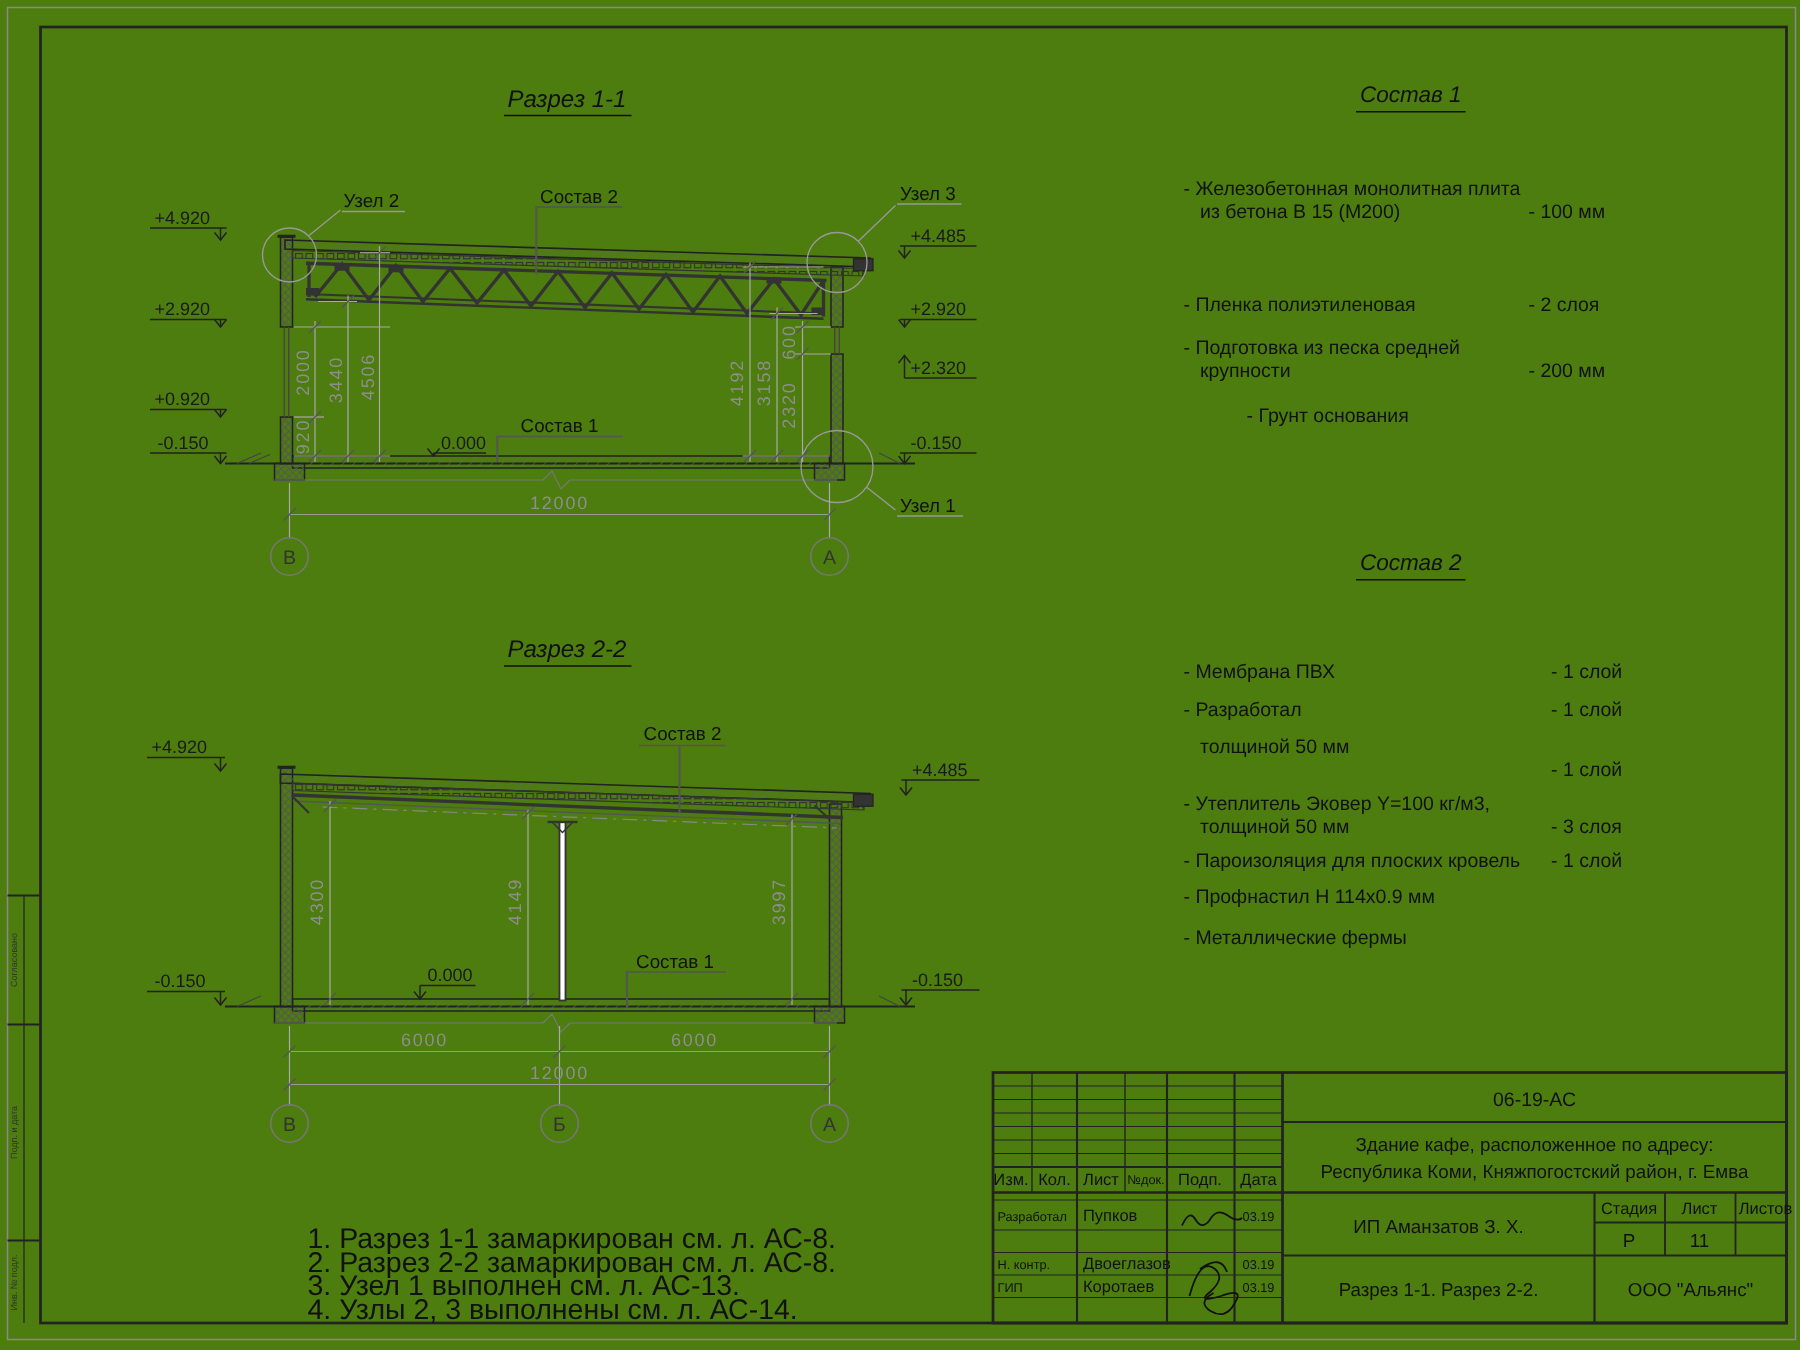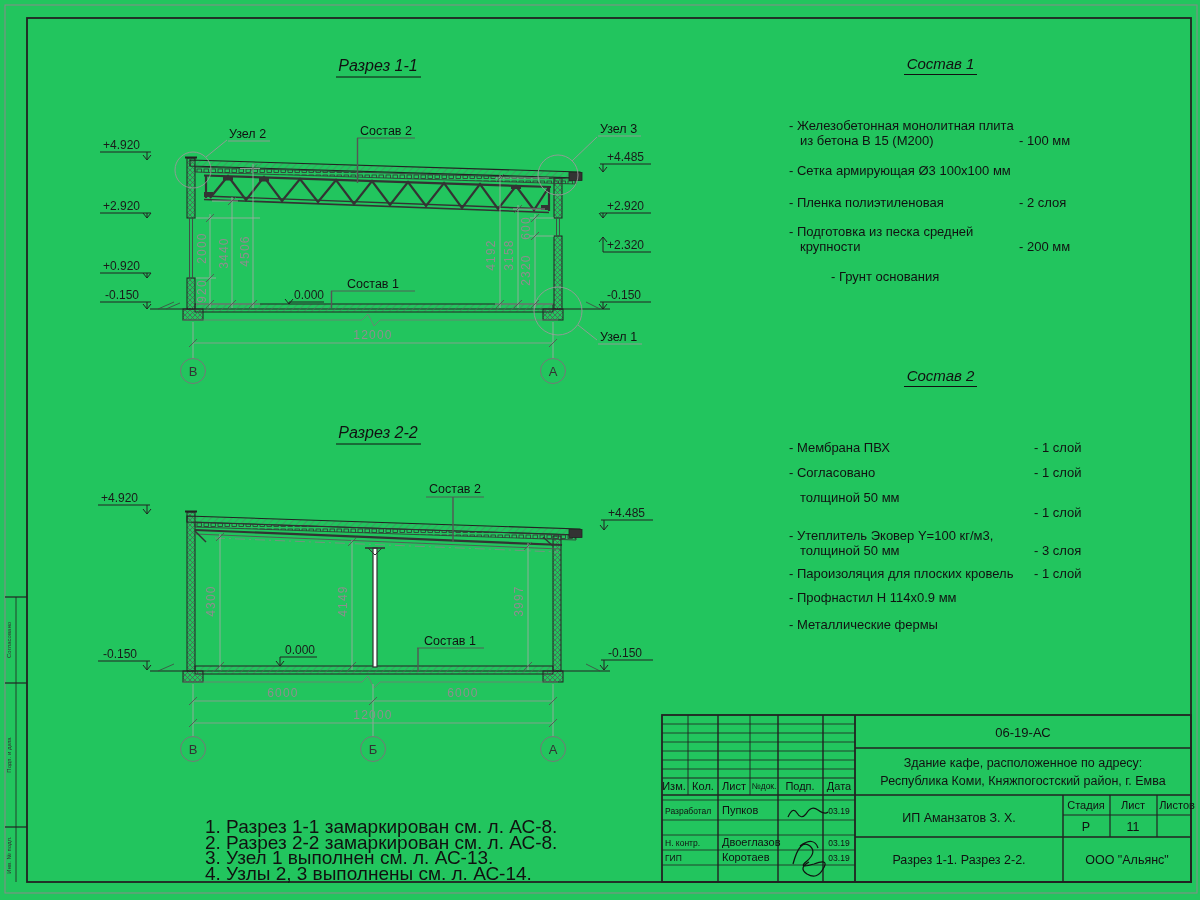--- a/index.html
+++ b/index.html
@@ -1,16 +1,16 @@
 <!DOCTYPE html>
 <html><head>
 <meta charset="utf-8">
 <style>
   html,body{margin:0;padding:0;background:#e8e8e8;}
-  .page{position:relative;width:1200px;height:900px;background:#22c55e;overflow:hidden;
+  .page{position:relative;width:1200px;height:900px;background:#4d7c0f;overflow:hidden;
         font-family:"Liberation Sans",sans-serif;color:#111;}
   svg{position:absolute;left:0;top:0;}
   svg text{font-family:"Liberation Sans",sans-serif;}
   .sec-title{font-size:16px;font-style:italic;fill:#111;}
   .lvl{font-size:12px;fill:#1a1a1a;}
   .lbl{font-size:12.5px;fill:#111;}
   .dim{font-size:12px;fill:#8e8e8e;letter-spacing:1.2px;}
   .grid-l{font-size:13px;fill:#333;}
   .tb{font-size:11px;fill:#111;}
   .tb-s{font-size:8.5px;fill:#111;}
@@ -385,23 +385,20 @@
   </g>
 </svg>
 
 <div class="panel p1" style="left:788px;top:56px;height:300px;">
   <div class="ptitle"><span>Состав 1</span></div>
   <div class="item" style="top:62px;height:30px;">
     <div>- Железобетонная  монолитная плита</div>
     <div class="l2">из бетона В 15 (М200)</div>
     <div class="val">- 100 мм</div>
   </div>
-  <div class="item" style="top:107px;height:15px;">
-    <div>- Сетка армирующая Ø3 100x100 мм</div>
-  </div>
   <div class="item" style="top:139px;height:15px;">
     <div>- Пленка полиэтиленовая</div>
     <div class="val">-  2 слоя</div>
   </div>
   <div class="item" style="top:168px;height:30px;">
     <div>- Подготовка из песка средней</div>
     <div class="l2">крупности</div>
     <div class="val">- 200 мм</div>
   </div>
   <div class="item" style="top:213px;height:15px;margin-left:42px;">
@@ -409,21 +406,21 @@
   </div>
 </div>
 
 <div class="panel p2" style="left:788px;top:368px;height:290px;">
   <div class="ptitle"><span>Состав 2</span></div>
   <div class="item" style="top:72px;height:15px;">
     <div>- Мембрана ПВХ</div>
     <div class="val">- 1 слой</div>
   </div>
   <div class="item" style="top:97px;height:15px;">
-    <div>- Согласовано</div>
+    <div>- Разработал</div>
     <div class="val">- 1 слой</div>
   </div>
   <div class="item" style="top:122px;height:30px;">
     <div class="l2">толщиной 50 мм</div>
     <div class="val">- 1 слой</div>
   </div>
   <div class="item" style="top:160px;height:30px;">
     <div>- Утеплитель Эковер Y=100 кг/м3,</div>
     <div class="l2">толщиной 50 мм</div>
     <div class="val">- 3 слоя</div>

